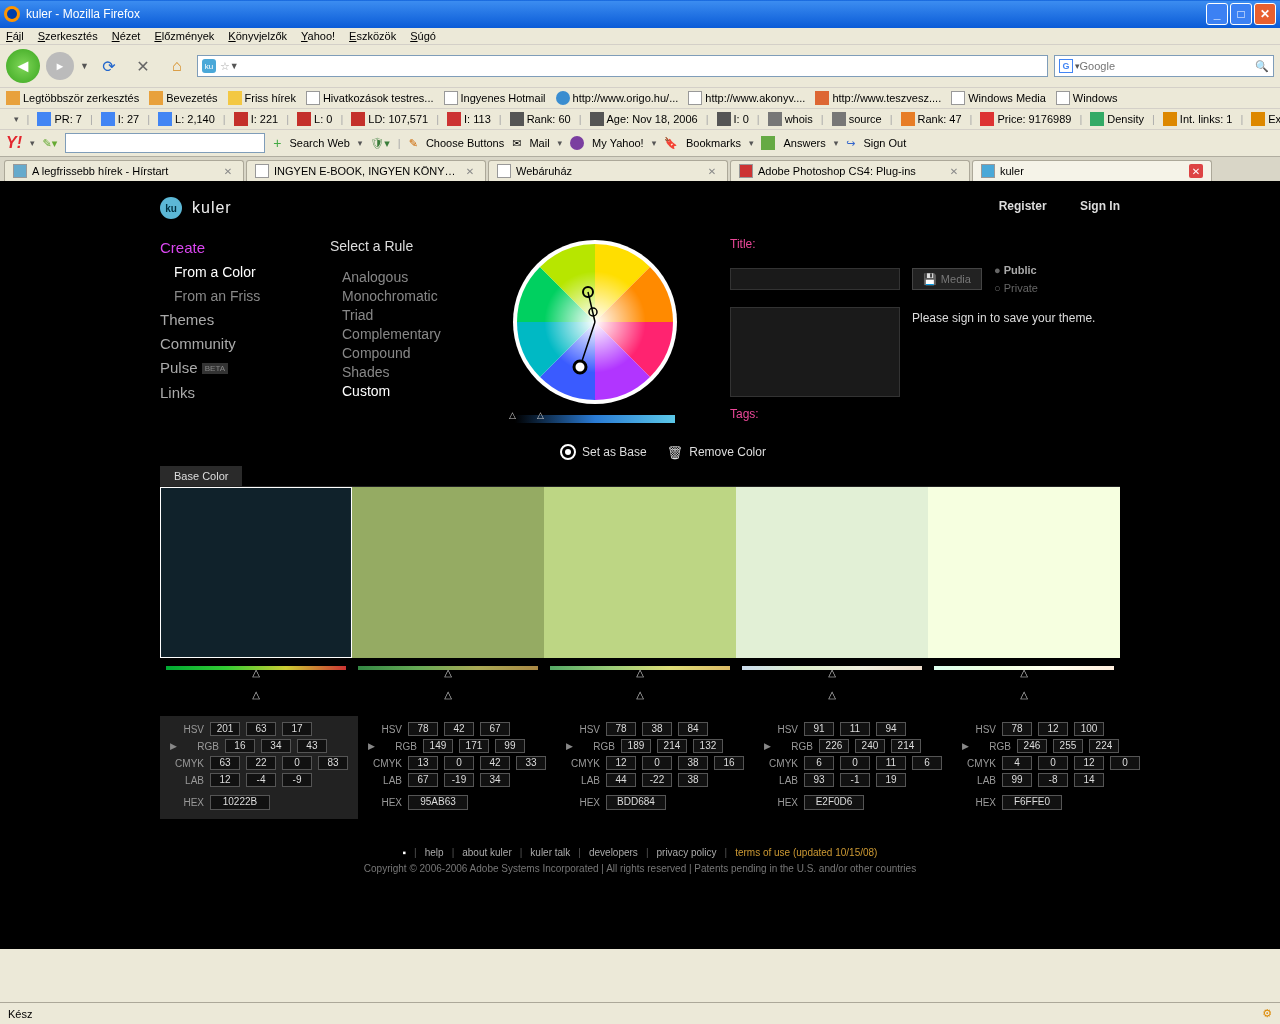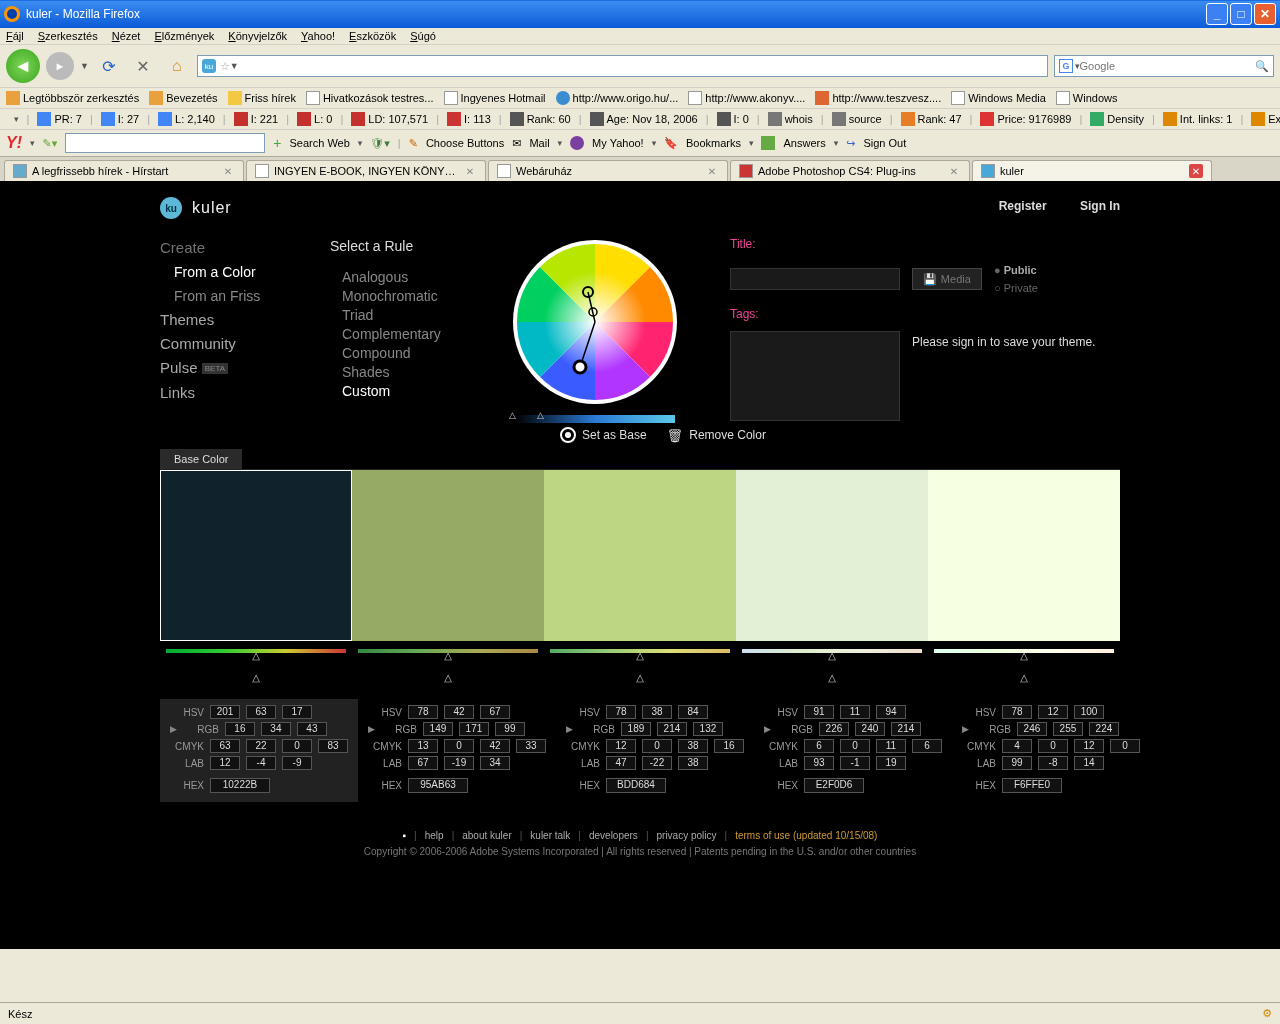--- a/index.html
+++ b/index.html
@@ -68,21 +68,21 @@
 .k-header{display:flex;align-items:center;gap:10px;}
 .k-logo{width:22px;height:22px;background:#5cb8d6;border-radius:50%;display:flex;align-items:center;justify-content:center;font-size:10px;color:#034;font-weight:bold;}
 .k-brand{font-size:16px;color:#eee;letter-spacing:1px;}
 .k-topnav{text-align:right;margin-top:-20px;font-size:12px;}
 .k-topnav span{margin-left:30px;color:#ddd;font-weight:bold;}
 
 .k-main{display:flex;margin-top:24px;gap:0;}
 .k-leftnav{width:170px;font-size:15px;line-height:22px;color:#888;}
 .k-leftnav .grp{margin-bottom:2px;}
 .k-leftnav .lvl1{color:#aaa;}
-.k-leftnav .active1{color:#737373;font-weight:500;}
+.k-leftnav .active1{color:#d946ef;font-weight:500;}
 .k-leftnav .lvl2{padding-left:14px;font-size:14px;color:#888;}
 .k-leftnav .active2{color:#fff;}
 .k-leftnav .beta{font-size:8px;background:#333;padding:1px 3px;color:#888;vertical-align:middle;}
 
 .k-rule{width:150px;font-size:14px;line-height:19px;color:#777;}
 .k-rule .hdr{color:#ddd;font-size:14px;margin-bottom:12px;}
 .k-rule .r-item{padding-left:12px;color:#888;}
 .k-rule .r-active{color:#fff;}
 
 .k-wheel{width:230px;display:flex;flex-direction:column;align-items:center;}
@@ -94,21 +94,21 @@
 .field-row{display:flex;align-items:center;gap:12px;margin-bottom:10px;}
 .field-label{color:#ec4899;width:50px;}
 .field-input{flex:1;max-width:170px;height:22px;background:#1a1a1a;border:1px solid #333;}
 .savebtn{width:70px;height:22px;background:#222;border:1px solid #444;color:#777;font-size:11px;display:inline-flex;align-items:center;justify-content:center;gap:4px;}
 .radio-col{color:#666;font-size:11px;line-height:18px;}
 .radio-col .pub{color:#aaa;font-weight:bold;text-align:right;}
 .tags-area{width:170px;height:90px;background:#1a1a1a;border:1px solid #333;}
 .signin-msg{color:#ddd;font-size:12px;margin-top:4px;}
 
 
-.swatch-section{margin-top:16px;}
+.swatch-section{margin-top:33px;}
 .base-label{display:inline-block;background:#2a2a2a;padding:4px 14px;font-size:11px;color:#ddd;}
 .swatch-actions{display:flex;align-items:center;gap:20px;font-size:12px;color:#ddd;margin:-20px 0 6px 400px;}
 .swatch-actions .act{display:flex;align-items:center;gap:6px;}
 .circle-icon{width:16px;height:16px;border:2px solid #fff;border-radius:50%;display:inline-block;position:relative;}
 .circle-icon::after{content:"";position:absolute;inset:3px;background:#fff;border-radius:50%;}
 .trash-icon{font-size:13px;}
 .swatches{display:flex;height:172px;border-top:1px solid #222;}
 .swatch{flex:1;}
 .swatch.sel{outline:1px solid #fff;outline-offset:-1px;}
 
@@ -389,26 +389,26 @@
           <div class="field-label">Title:</div>
         </div>
         <div class="field-row">
           <div class="field-input"></div>
           <div class="savebtn">💾 <span>Media</span></div>
           <div class="radio-col">
             <div>● <span class="pub">Public</span></div>
             <div>○ <span>Private</span></div>
           </div>
         </div>
-        <div class="field-row">
-          <div class="field-label">Tags:</div>
-        </div>
         <div class="field-row" style="align-items:flex-start;">
           <div class="tags-area"></div>
           <div class="signin-msg">Please sign in to save your theme.</div>
+        </div>
+        <div class="field-row">
+          <div class="field-label">Tags:</div>
         </div>
       </div>
     </div>
 
     <div class="swatch-section">
       <div class="swatch-actions">
         <div class="act">
             <span class="circle-icon"></span>
             <span>Set as Base</span>
           </div>
@@ -545,21 +545,21 @@
             </div>
             <div class="val-row">
               <span class="val-label">CMYK</span>
               <span class="val-box">12</span>
               <span class="val-box">0</span>
               <span class="val-box">38</span>
               <span class="val-box">16</span>
             </div>
             <div class="val-row">
               <span class="val-label">LAB</span>
-              <span class="val-box">47</span>
+              <span class="val-box">44</span>
               <span class="val-box">-22</span>
               <span class="val-box">38</span>
             </div>
             <div class="val-row" style="margin-top:8px;">
               <span class="val-label">HEX</span>
               <span class="hex-box">BDD684</span>
             </div>
           </div>
           <div class="val-col">
             <div class="val-row">

